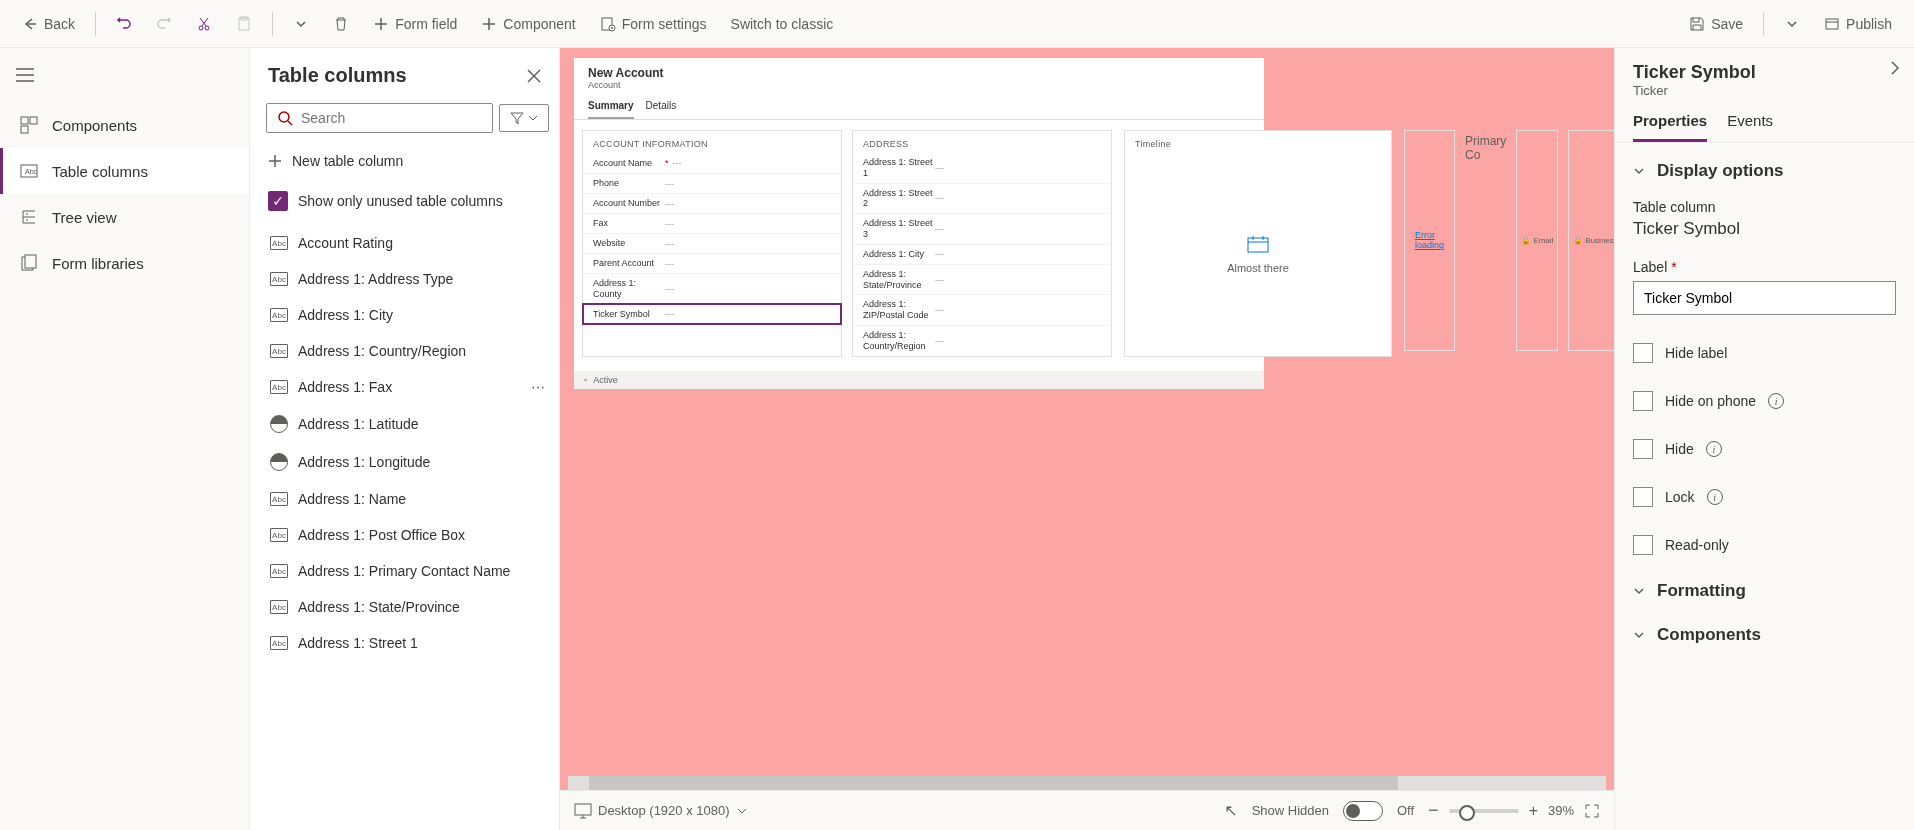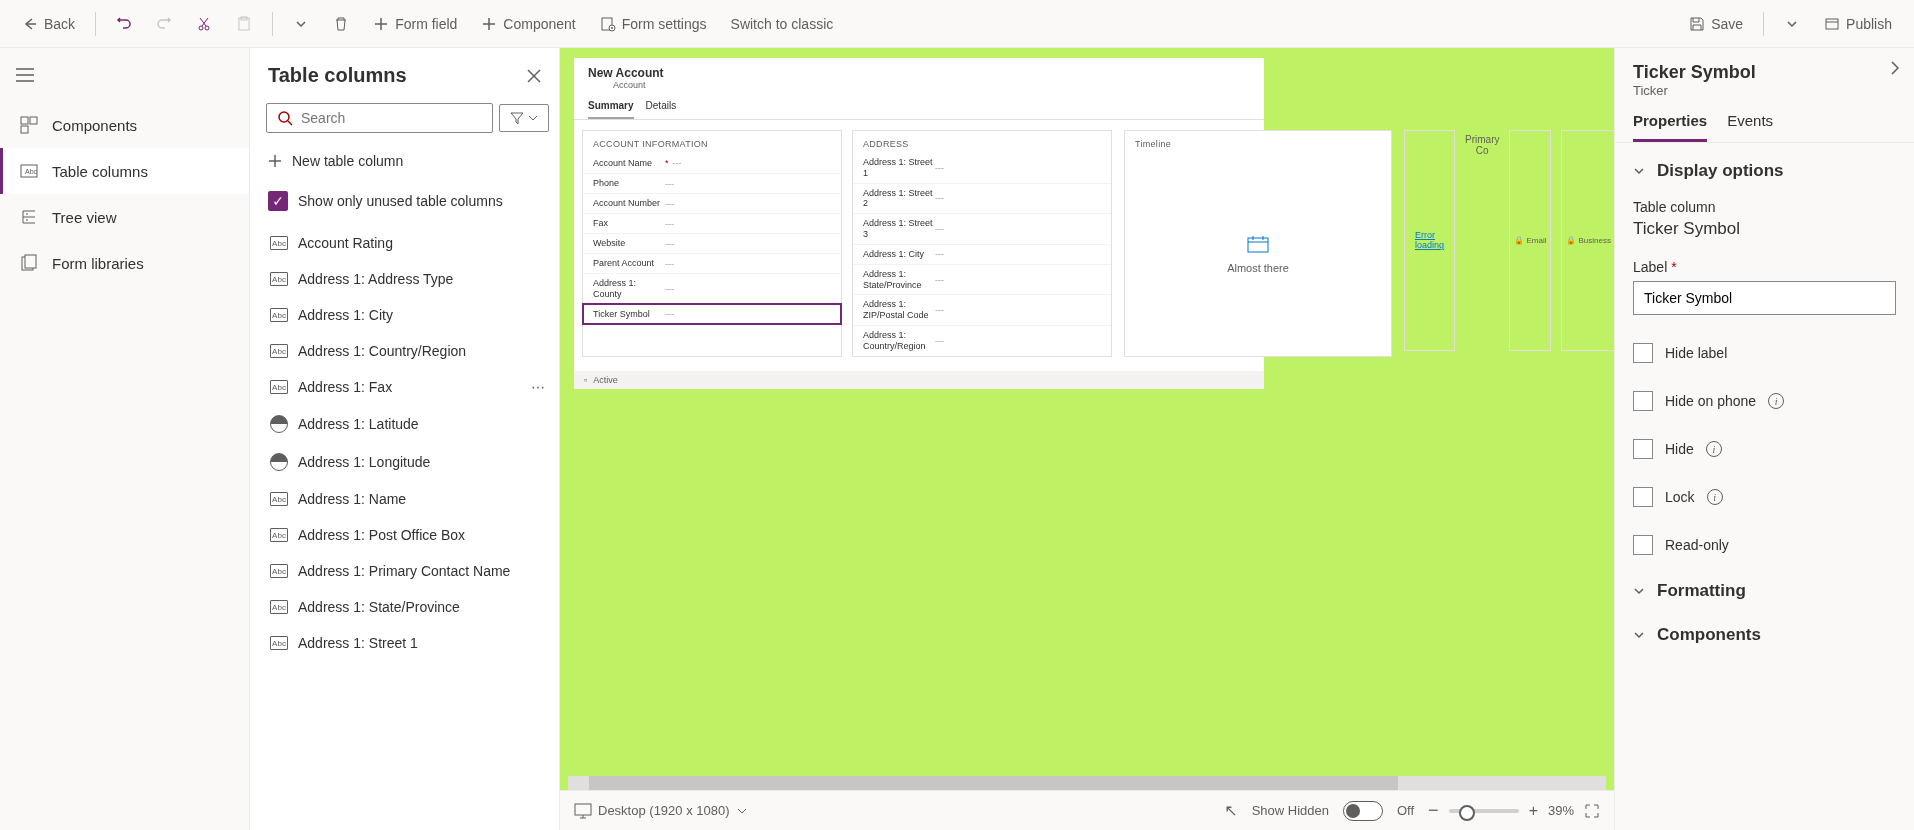--- a/index.html
+++ b/index.html
@@ -39,26 +39,26 @@
   .col-list { flex: 1; overflow-y: auto; padding: 0 6px 0 16px; }
   .col-item { display: flex; align-items: center; gap: 10px; padding: 10px 4px; cursor: pointer; position: relative; }
   .col-type { width: 18px; height: 14px; border: 1px solid #605e5c; font-size: 8px; display: flex; align-items: center; justify-content: center; color: #605e5c; border-radius: 1px; flex-shrink: 0;}
   .col-type.globe { border-radius: 50%; height: 18px; background: linear-gradient(to bottom, #605e5c 50%, transparent 50%); }
   .col-item .more { position: absolute; right: 8px; color: #605e5c; display: none; }
   .col-list::-webkit-scrollbar { width: 14px; }
   .col-list::-webkit-scrollbar-thumb { background: #c8c6c4; }
   .col-list::-webkit-scrollbar-track { background: transparent; }
   
   
-  .canvas-wrap { flex: 1; display: flex; flex-direction: column; background: #bef264; overflow: hidden; position: relative;}
+  .canvas-wrap { flex: 1; display: flex; flex-direction: column; background: #fca5a5; overflow: hidden; position: relative;}
   .canvas-scroll { flex: 1; overflow: auto; padding: 10px 14px; }
   .form-preview { background: #fff; width: 690px; font-size: 11px; position: relative;}
   .form-head { padding: 8px 14px 4px; }
   .form-head h4 { font-size: 12px; font-weight: 600; }
-  .form-head .ent { font-size: 9px; color: #605e5c; margin-left: 25px; }
+  .form-head .ent { font-size: 9px; color: #605e5c; }
   .form-tabs { display: flex; gap: 12px; padding: 6px 14px 0; border-bottom: 1px solid #e1dfdd; font-size: 10px; }
   .form-tab { padding-bottom: 6px; cursor: pointer; }
   .form-tab.active { border-bottom: 2px solid #a3a3a3; font-weight: 600; }
   .form-body { display: flex; gap: 12px; padding: 10px 8px; }
   .form-col { display: flex; flex-direction: row; gap: 10px; }
   .section-card { border: 1px solid #e1dfdd; background: #fff; }
   .section-card.w-main { width: 260px; }
   .section-card.w-timeline { width: 268px; min-height: 200px; }
   .section-title { font-size: 9px; color: #605e5c; padding: 8px 10px 4px; letter-spacing: 0.3px;}
   .field-row { display: flex; align-items: center; padding: 4px 10px; font-size: 9px; min-height: 20px; border-top: 1px solid #f3f2f1;}
@@ -477,21 +477,21 @@
                     </svg>
                 </span>
                 <span>Almost there</span>
               </div>
             </div>
           </div>
           <div class="form-col" style="width:48px;">
             <div class="side-item">
                 <span class="err-link">Error loading</span>
               </div>
-            <div style="font-size:10px;color:#605e5c;padding:4px 0;text-align:center;">Primary Co</div>
+            <div style="font-size:12px;color:#605e5c;padding:4px 0;">Primary Co</div>
             <div class="side-item">
                 <span class="lock">🔒</span>
                 <span>Email</span>
               </div>
             <div class="side-item">
                 <span class="lock">🔒</span>
                 <span>Business</span>
               </div>
             <div style="font-size:8px;color:#605e5c;padding:8px 0;">CONTACTS</div>
           </div>

